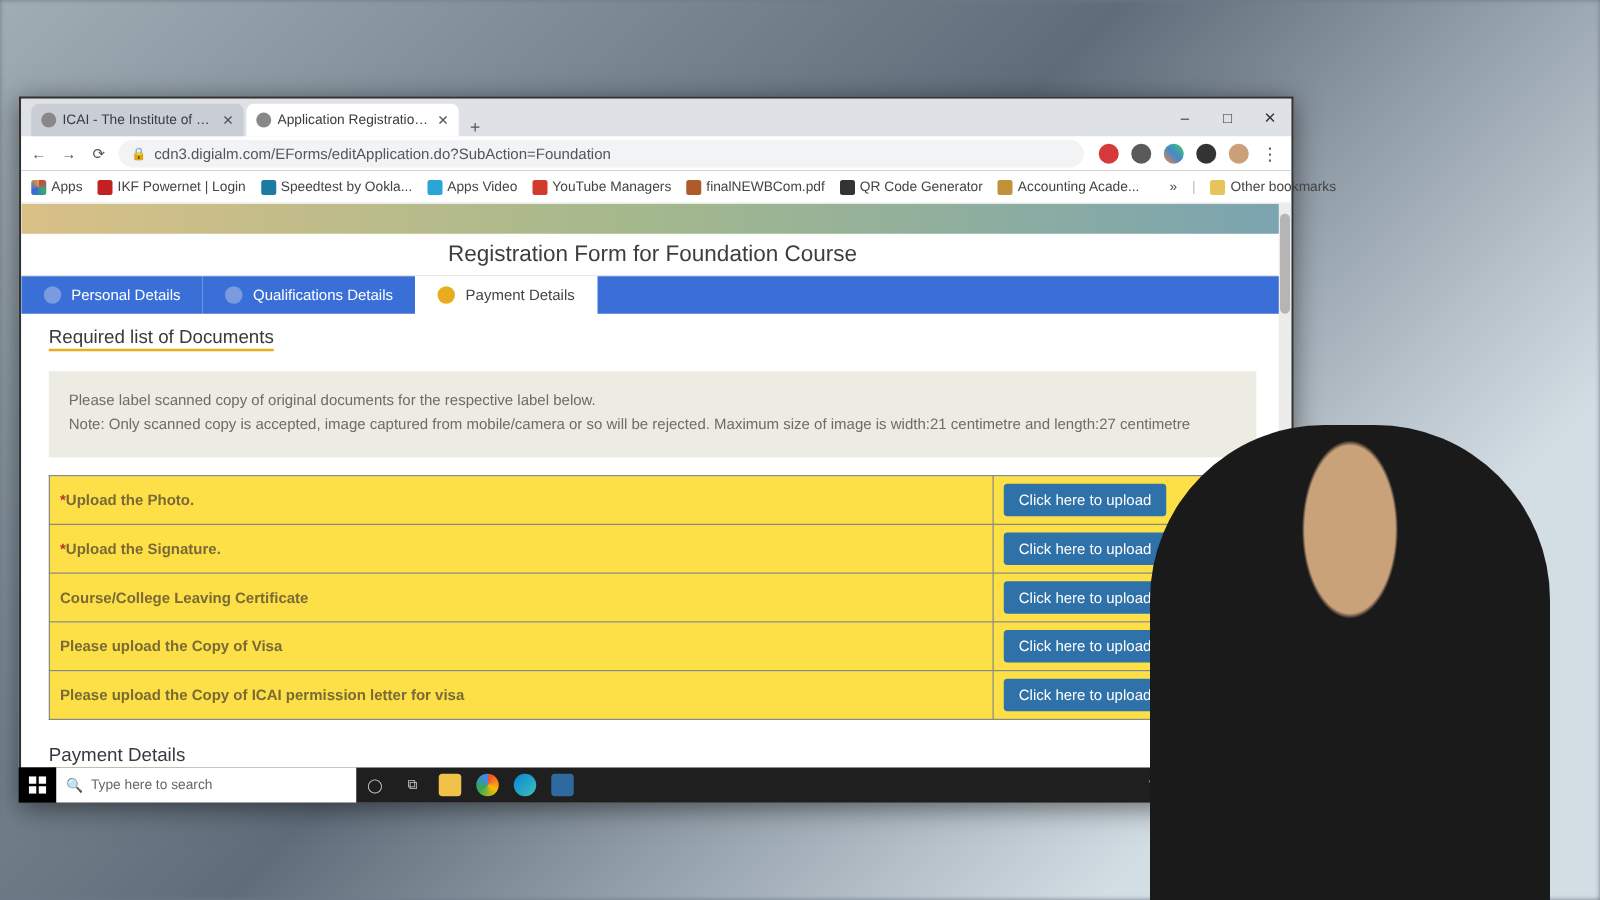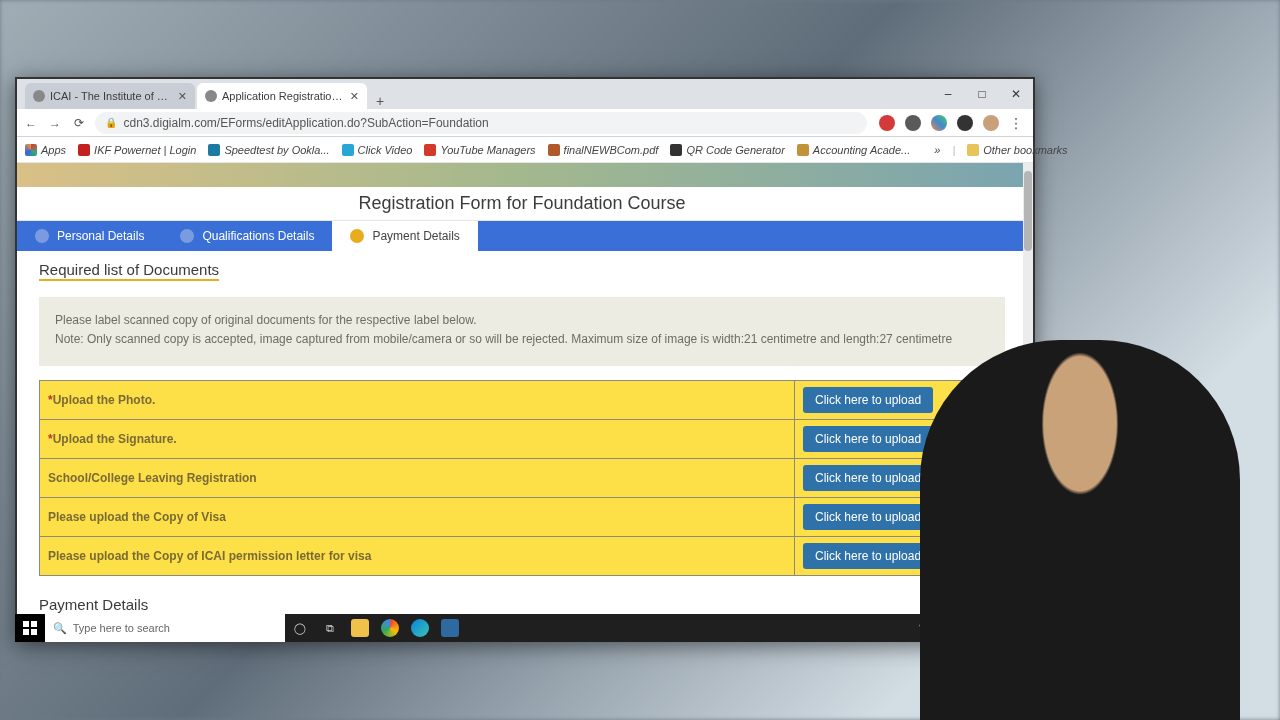--- a/index.html
+++ b/index.html
@@ -18,21 +18,21 @@
   .win-ctrls { position:absolute; right:0; top:0; display:flex; }
   .win-ctrls div { width:34px; height:30px; display:flex; align-items:center; justify-content:center; font-size:12px; color:#333; }
   
   .addr-row { height:28px; background:#fff; border-bottom:1px solid #d3d3d3; display:flex; align-items:center; padding:0 6px; gap:8px; font-size:12px; color:#555; }
   .addr-row .navicon { width:16px; text-align:center; }
   .addr-box { flex:1; display:flex; align-items:center; gap:6px; background:#f1f3f4; border-radius:12px; height:22px; padding:0 10px; font-size:12px; color:#555; }
   .addr-box .lock { font-size:10px; }
   .ext-icons { display:flex; align-items:center; gap:10px; padding:0 4px; }
   .ext-icons span { width:16px; height:16px; border-radius:50%; display:inline-block; }
   
-  .bm-bar { height:26px; background:#fff; border-bottom:1px solid #e5e5e5; display:flex; align-items:center; padding:0 8px; gap:12px; font-size:11px; color:#444;font-style:italic; }
+  .bm-bar { height:26px; background:#fff; border-bottom:1px solid #e5e5e5; display:flex; align-items:center; padding:0 8px; gap:12px; font-size:11px; color:#444; }
   .bm-bar .bm { display:flex; align-items:center; gap:4px; white-space:nowrap; }
   .bm .bicon { width:12px; height:12px; border-radius:2px; display:inline-block; }
   .bm-bar .spacer { flex:1; }
   
   .page { flex:1; overflow:hidden; background:#fff; position:relative; }
   .page-inner { position:absolute; inset:0; padding-right:6px; }
   .topbanner { height:24px; background:linear-gradient(90deg,#d9c087,#a3b88d,#7aa4b0); }
   .form-title { text-align:center; font-size:18px; color:#3d3d3d; padding:6px 0; border-bottom:1px solid #e6e6e6; }
   .stepper { display:flex; height:30px; }
   .step { display:flex; align-items:center; gap:8px; padding:0 18px; font-size:12px; color:#fff; }
@@ -115,21 +115,21 @@
     <div class="bm">
         <span class="bicon" style="background:#c32121"></span>
         <span>IKF Powernet | Login</span>
       </div>
     <div class="bm">
         <span class="bicon" style="background:#1d7aa0"></span>
         <span>Speedtest by Ookla...</span>
       </div>
     <div class="bm">
         <span class="bicon" style="background:#2aa6d6"></span>
-        <span>Click Video</span>
+        <span>Apps Video</span>
       </div>
     <div class="bm">
         <span class="bicon" style="background:#d23a2b"></span>
         <span>YouTube Managers</span>
       </div>
     <div class="bm">
         <span class="bicon" style="background:#b05a2c"></span>
         <span>finalNEWBCom.pdf</span>
       </div>
     <div class="bm">
@@ -183,21 +183,21 @@
       <tbody id="doc-rows">
             <tr>
               <td class="label"><span class="req">*</span><span>Upload the Photo.</span></td>
               <td class="act"><button class="upbtn">Click here to upload</button></td>
             </tr>
             <tr>
               <td class="label"><span class="req">*</span><span>Upload the Signature.</span></td>
               <td class="act"><button class="upbtn">Click here to upload</button></td>
             </tr>
             <tr>
-              <td class="label"><span>School/College Leaving Registration</span></td>
+              <td class="label"><span>Course/College Leaving Certificate</span></td>
               <td class="act"><button class="upbtn">Click here to upload</button></td>
             </tr>
             <tr>
               <td class="label"><span>Please upload the Copy of Visa</span></td>
               <td class="act"><button class="upbtn">Click here to upload</button></td>
             </tr>
             <tr>
               <td class="label"><span>Please upload the Copy of ICAI permission letter for visa</span></td>
               <td class="act"><button class="upbtn">Click here to upload</button></td>
             </tr>

